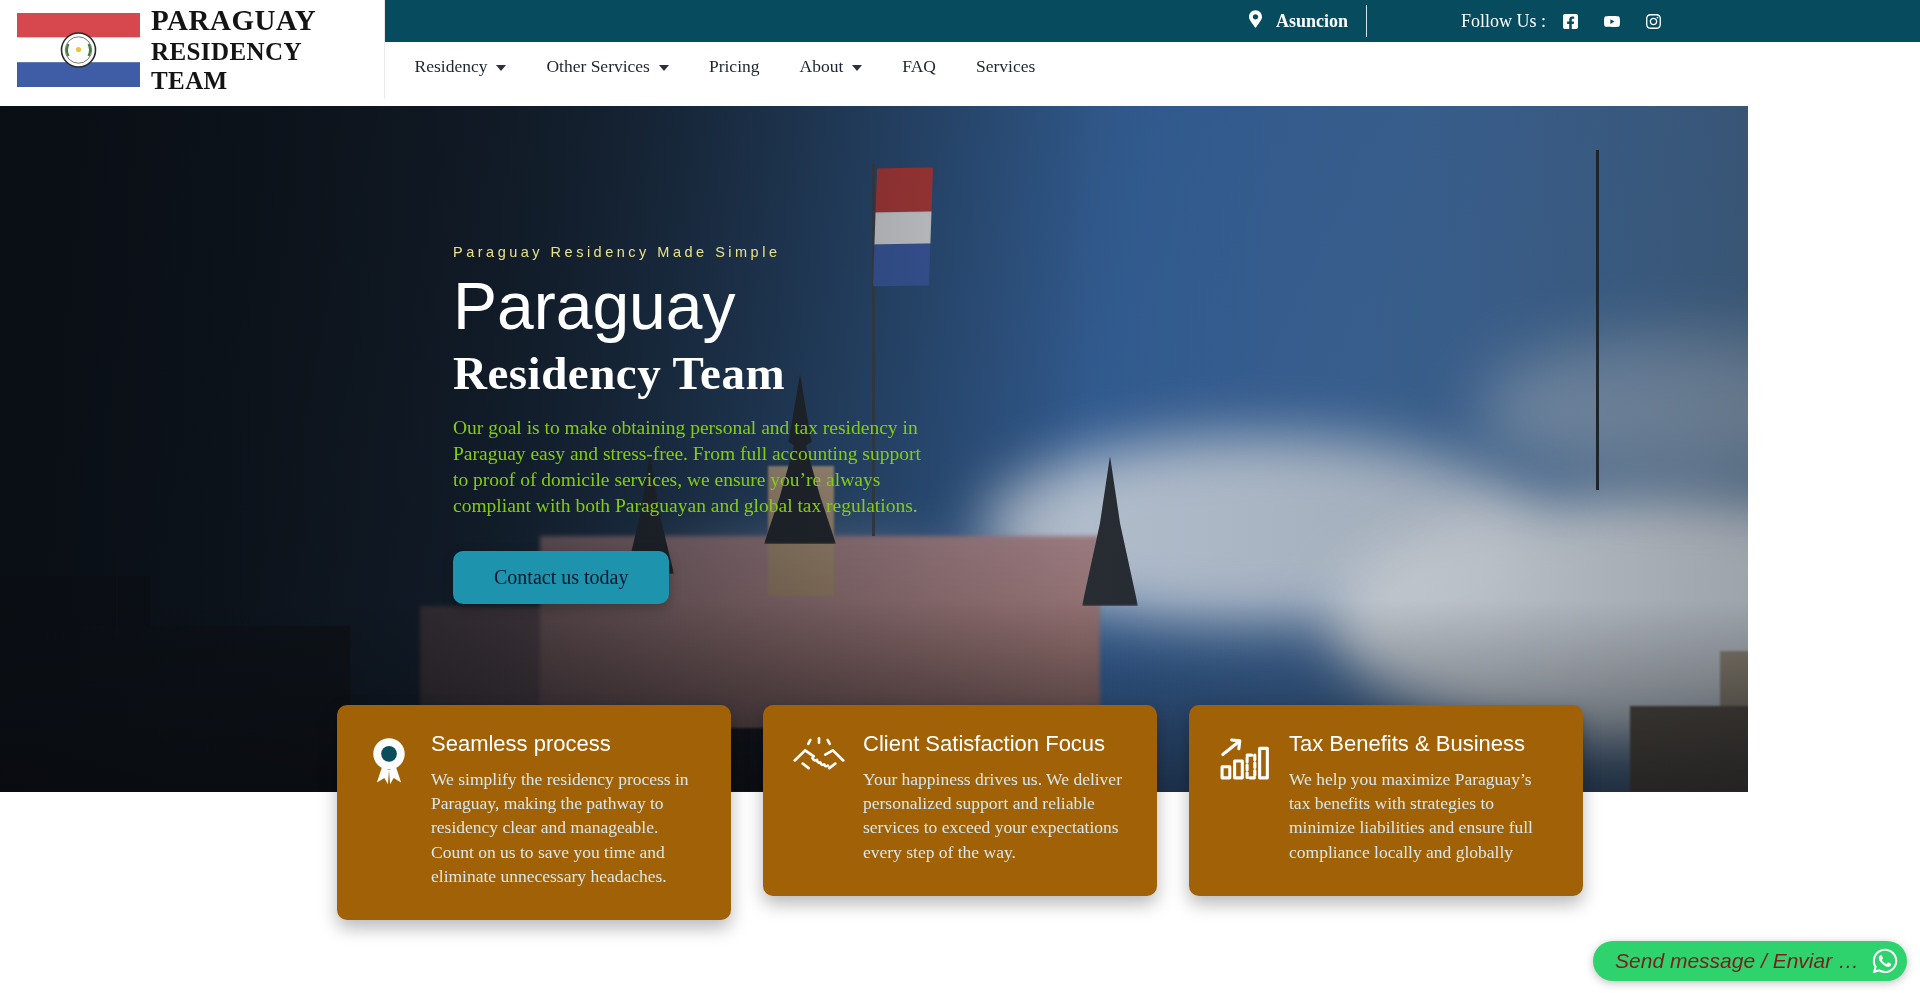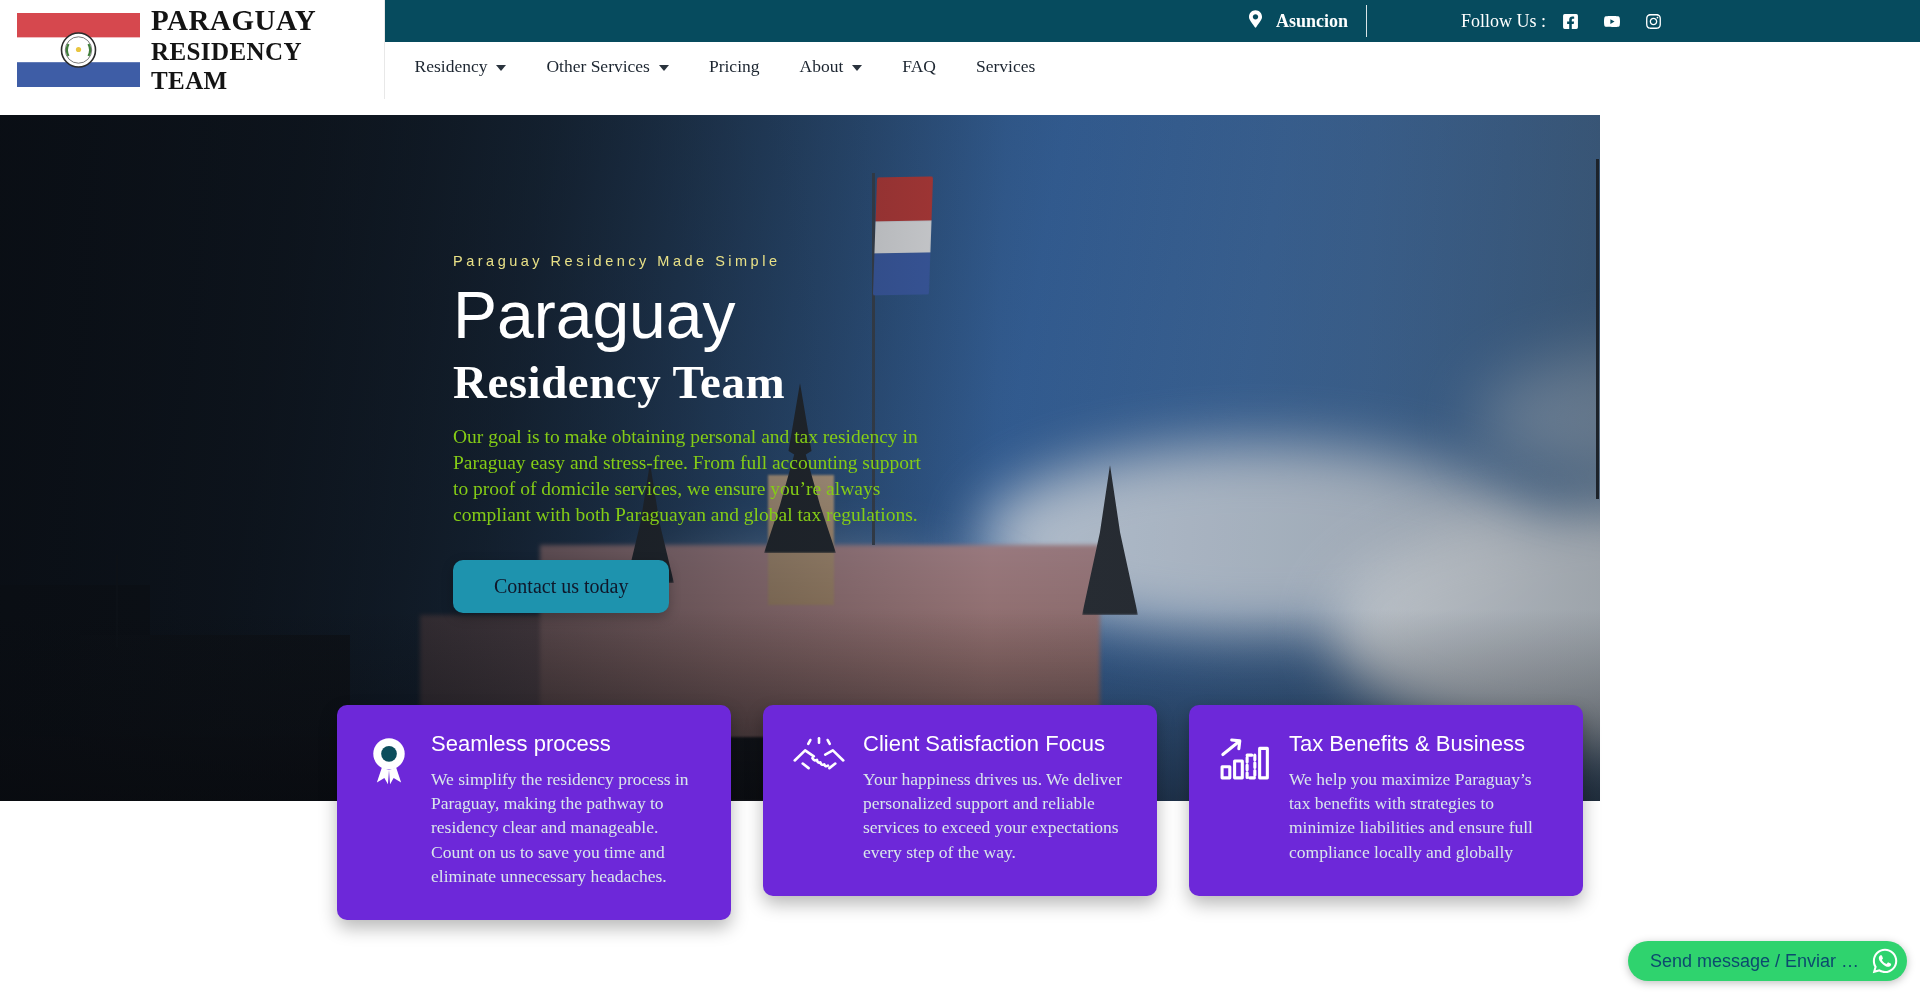--- a/index.html
+++ b/index.html
@@ -28,21 +28,21 @@
   
   .logo-box{position:absolute;top:0;left:0;width:385px;height:99px;background:#ffffff;z-index:10;
     display:flex;align-items:center;box-sizing:border-box;padding-left:17px;border-right:1px solid #e8e8e8;}
   .logo-flag{width:123px;height:74px;flex:0 0 auto;}
   .logo-text{margin-left:11px;color:#141414;font-weight:bold;line-height:1;}
   .logo-text .l1{font-size:29px;letter-spacing:.5px;}
   .logo-text .l2{font-size:25px;margin-top:4px;letter-spacing:.4px;}
   .logo-text .l3{font-size:25px;margin-top:4px;letter-spacing:.4px;}
 
   
-  .hero{position:absolute;top:115px;left:0;width:1600px;height:686px;overflow:hidden;background:#16212d;}
+  .hero{position:absolute;top:106px;left:0;width:1748px;height:686px;overflow:hidden;background:#16212d;}
   .hero *{position:absolute;}
   .sky{inset:0;background:linear-gradient(100deg,#101822 0%,#15212e 18%,#1c3046 32%,#2a4c74 48%,#356199 62%,#3f6ba1 75%,#47709f 88%,#50759b 100%);}
   .cloud{border-radius:50%;}
   .c1{left:980px;top:330px;width:560px;height:190px;background:#d7dee6;filter:blur(28px);opacity:.85;}
   .c2{left:1330px;top:390px;width:640px;height:250px;background:#e4eaf0;filter:blur(26px);opacity:.95;}
   .c3{left:600px;top:440px;width:420px;height:150px;background:#aebecf;filter:blur(30px);opacity:.6;}
   .c4{left:1480px;top:230px;width:420px;height:150px;background:#c7d2dd;filter:blur(32px);opacity:.5;}
   .bldg-main{left:540px;top:430px;width:560px;height:256px;filter:blur(2px);
     background:linear-gradient(180deg,#a58287 0%,#96716f 45%,#7a5a58 100%);}
   .bldg-wing{left:420px;top:500px;width:190px;height:186px;background:#6d565a;filter:blur(2px);}
@@ -74,31 +74,31 @@
   .tagline{font-family:"Liberation Sans",sans-serif;font-size:14.5px;letter-spacing:3.5px;color:#E9E187;}
   .hero-h1{font-family:"Liberation Sans",sans-serif;font-size:66px;font-weight:400;color:#ffffff;line-height:1.03;margin-top:13px;}
   .hero-h2{font-size:47px;font-weight:bold;color:#ffffff;line-height:1.05;margin-top:8px;letter-spacing:.5px;}
   .hero-desc{font-size:19.5px;color:#84cc16;line-height:1.33;margin-top:17px;width:480px;}
   .cta{display:inline-block;margin-top:32px;background:#1E93AE;color:#0f172a;font-size:20px;
     padding:15px 41px;border-radius:10px;border:none;cursor:pointer;font-family:"Liberation Serif",serif;
     box-shadow:0 4px 12px rgba(0,0,0,.25);}
 
   
   .cards{position:absolute;left:337px;top:705px;width:1246px;display:flex;gap:32px;align-items:flex-start;z-index:5;}
-  .card{width:394px;box-sizing:border-box;background:#6d28d9;border-radius:10px;color:#fff;
+  .card{width:394px;box-sizing:border-box;background:#a16207;border-radius:10px;color:#fff;
     padding:27px 30px 32px 30px;display:flex;gap:18px;box-shadow:0 8px 18px rgba(0,0,0,.28);}
   .card .icon{flex:0 0 46px;padding-top:4px;}
   .card-title{font-family:"Liberation Sans",sans-serif;font-size:22px;font-weight:500;line-height:1.1;}
   .card-body{font-size:17.5px;color:#D9E7EA;line-height:1.38;margin-top:11px;}
 
   
   .whatsapp{position:absolute;right:13px;bottom:12px;height:40px;background:#2FD36E;border-radius:20px;
     display:flex;align-items:center;gap:12px;padding:0 8px 0 22px;cursor:pointer;z-index:9;
     box-shadow:0 2px 8px rgba(0,0,0,.25);}
-  .whatsapp .wa-label{font-family:"Liberation Sans",sans-serif;font-size:18px;color:#0c4a6e;}
+  .whatsapp .wa-label{font-family:"Liberation Sans",sans-serif;font-size:21px;color:#7f1d1d;font-style:italic;}
 </style>
 </head>
 <body>
 
 <div class="page">
 
   <div class="topbar">
     <div class="loc">
       <span>
         <svg width="13" height="18" viewBox="0 0 384 512">

